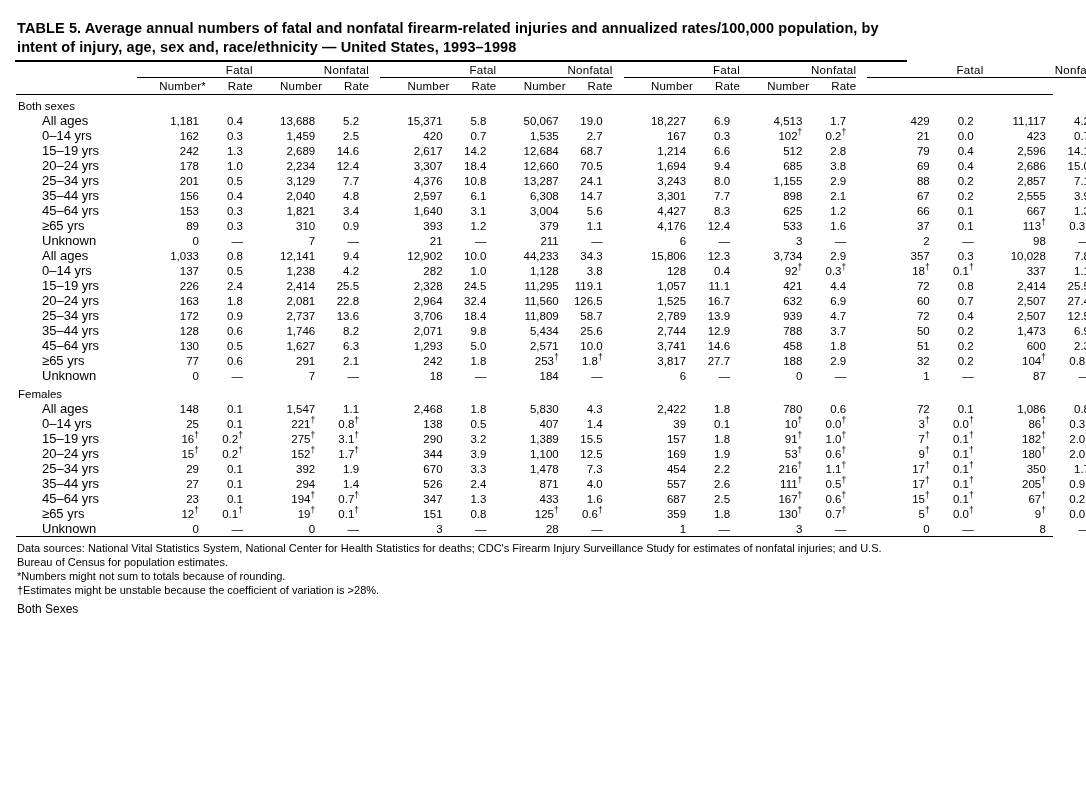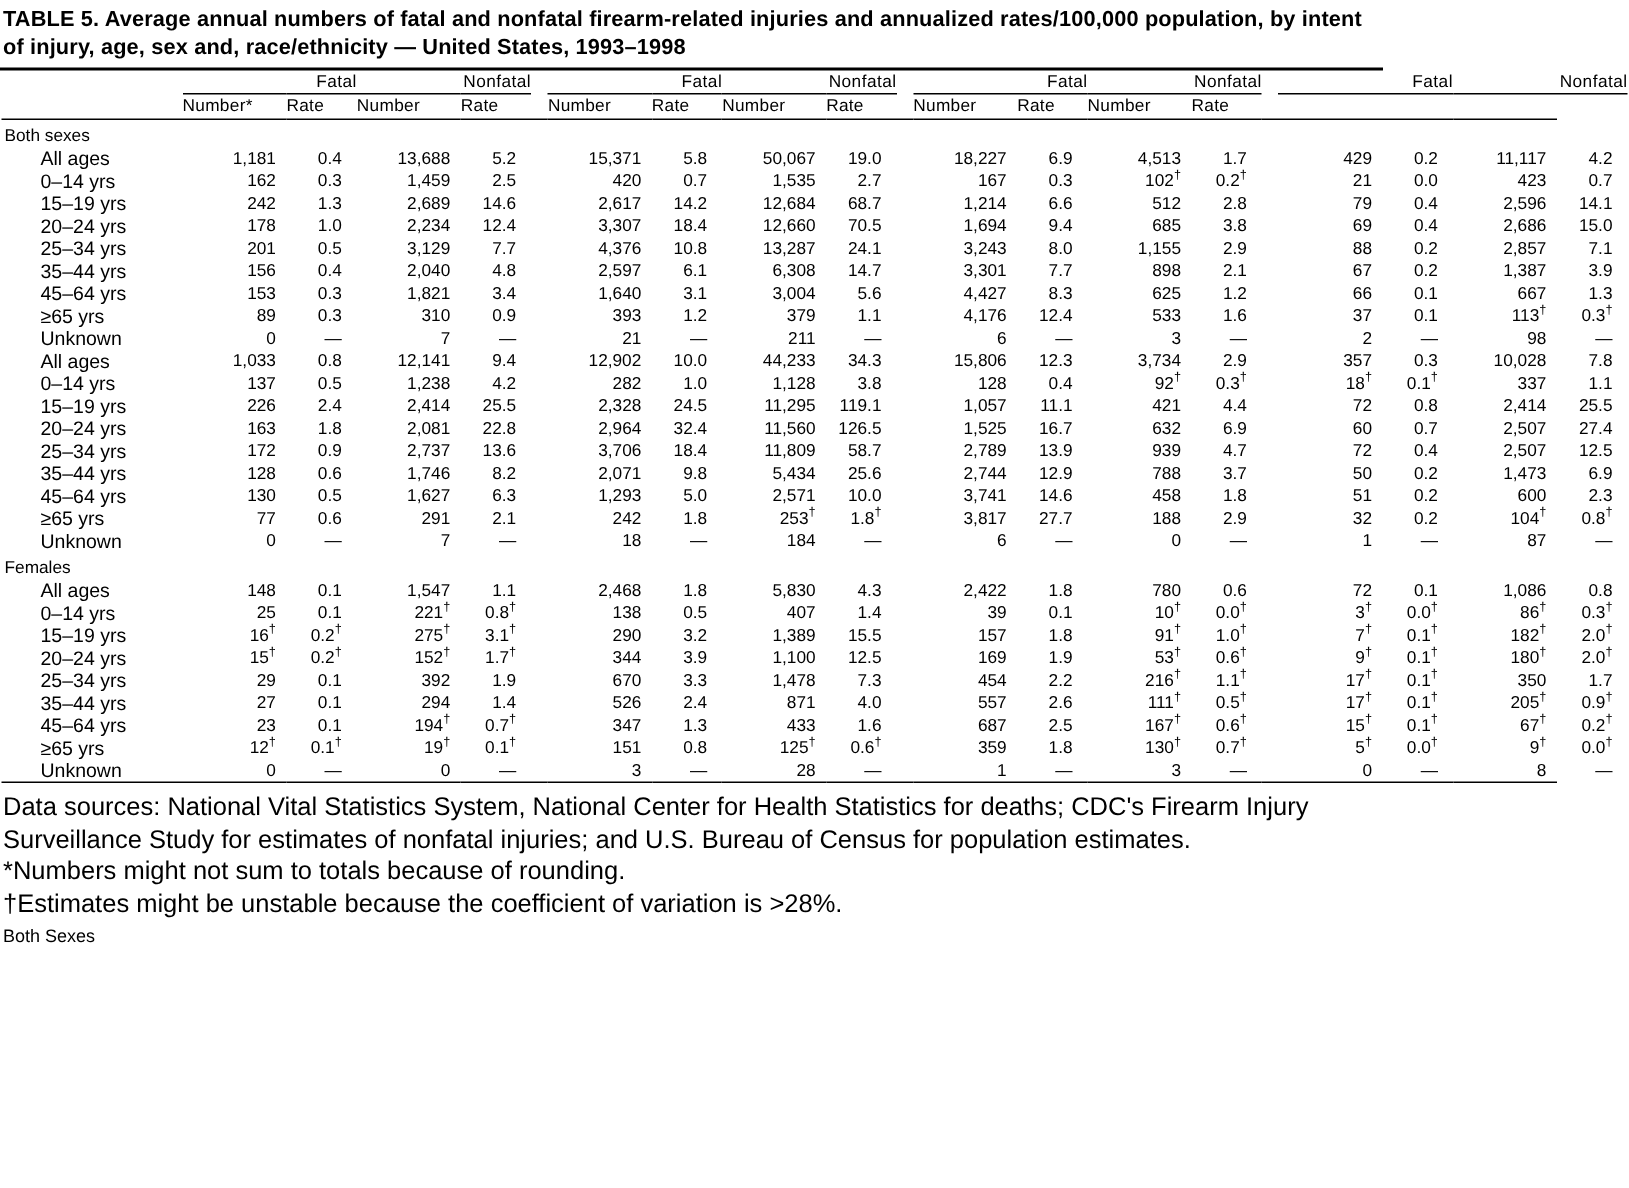--- a/index.html
+++ b/index.html
@@ -11,21 +11,21 @@
     width: 1086px;
     height: 792px;
     font-family: "Liberation Sans", sans-serif;
     color: #000000;
     overflow: hidden;
   }
   #page {
     position: relative;
     width: 922px;
     height: 792px;
-    padding: 0;
+    padding: 15px;
     box-sizing: border-box;
   }
   .title {
     font-size: 14.5px;
     font-weight: bold;
     line-height: 1.28;
     padding: 4px 2px 2px 2px;
     letter-spacing: 0.1px;
   }
   .rule-top {
@@ -52,21 +52,21 @@
     letter-spacing: 0.3px;
   }
   .sub-head {
     text-align: right;
     font-size: 11.5px;
     padding: 2px 0 1px 0 !important;
     border-bottom: 1px solid #000;
     letter-spacing: 0.3px;
   }
   .col-head {
-    text-align: left;
+    text-align: right;
     font-size: 11.5px;
     padding: 2px 0 2px 0 !important;
     letter-spacing: 0.2px;
   }
   .hdr-rule-bottom td {
     border-bottom: 1px solid #000;
     height: 0;
     line-height: 0;
     font-size: 0;
   }
@@ -101,21 +101,21 @@
     vertical-align: super;
     line-height: 0;
   }
   .rule-bottom td {
     border-top: 1px solid #000;
     height: 0;
     line-height: 0;
     font-size: 0;
   }
   .footnotes {
-    font-size: 17px;
+    font-size: 11px;
     line-height: 1.27;
     padding: 3px 2px 0 2px;
     margin-top: 2px;
   }
   .footnotes div { padding-bottom: 0px; }
   .trailing {
     font-size: 12px;
     padding: 4px 2px 0 2px;
   }
   
@@ -317,21 +317,21 @@
           <td class="num">6,308</td>
           <td class="rate">14.7</td>
           <td class="gap"></td>
           <td class="num">3,301</td>
           <td class="rate">7.7</td>
           <td class="num">898</td>
           <td class="rate">2.1</td>
           <td class="gap"></td>
           <td class="num">67</td>
           <td class="rate">0.2</td>
-          <td class="num">1,387</td>
+          <td class="num">2,555</td>
           <td class="rate">3.9</td>
         </tr>
         <tr>
           <td class="rowlabel indent">45–64 yrs</td>
           <td class="num">153</td>
           <td class="rate">0.3</td>
           <td class="num">1,821</td>
           <td class="rate">3.4</td>
           <td class="gap"></td>
           <td class="num">1,640</td>

